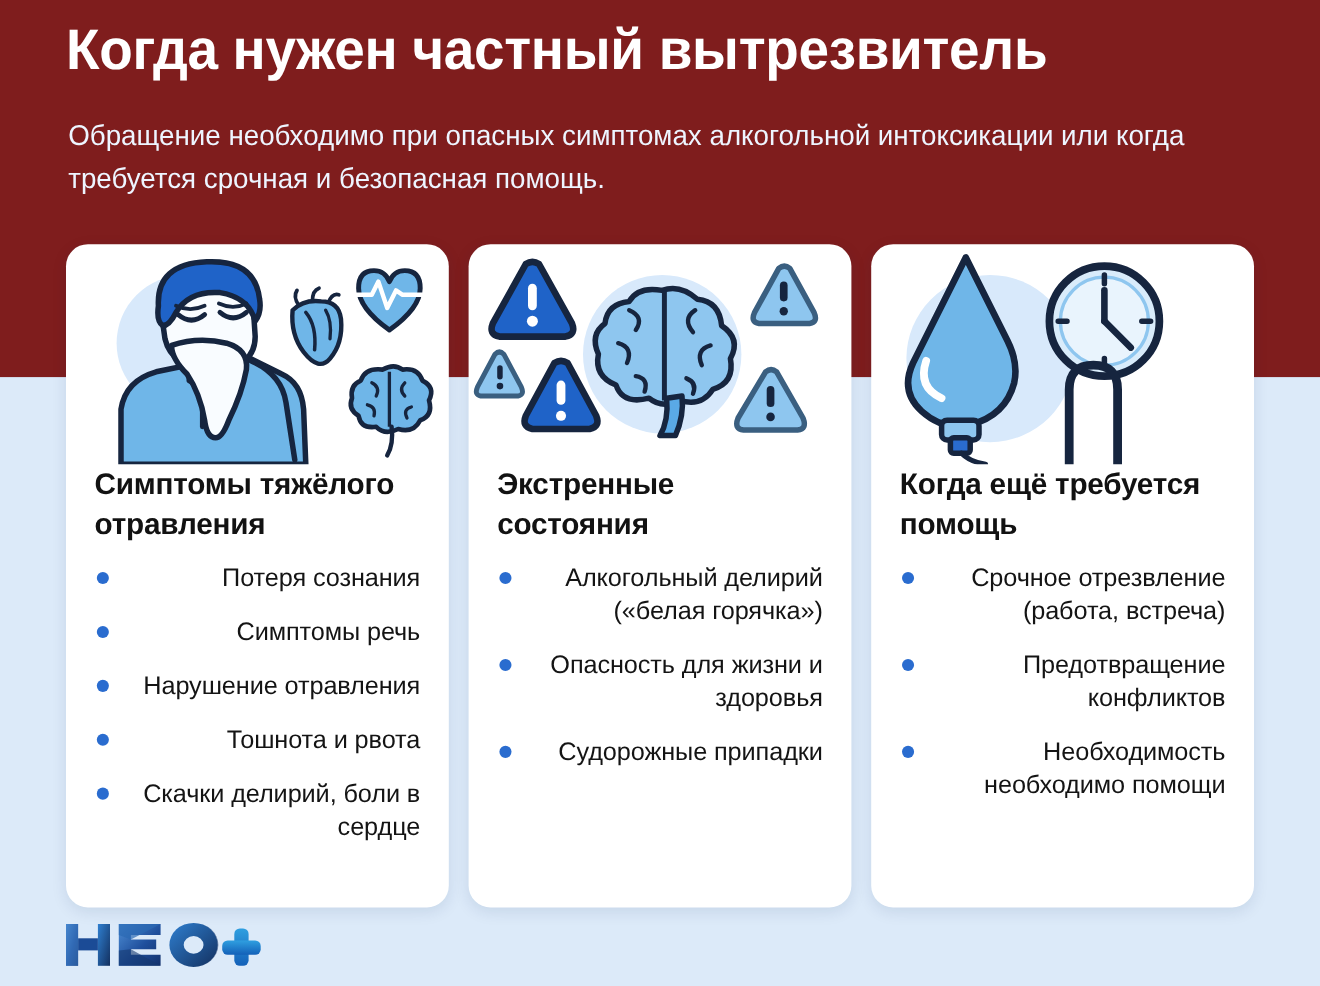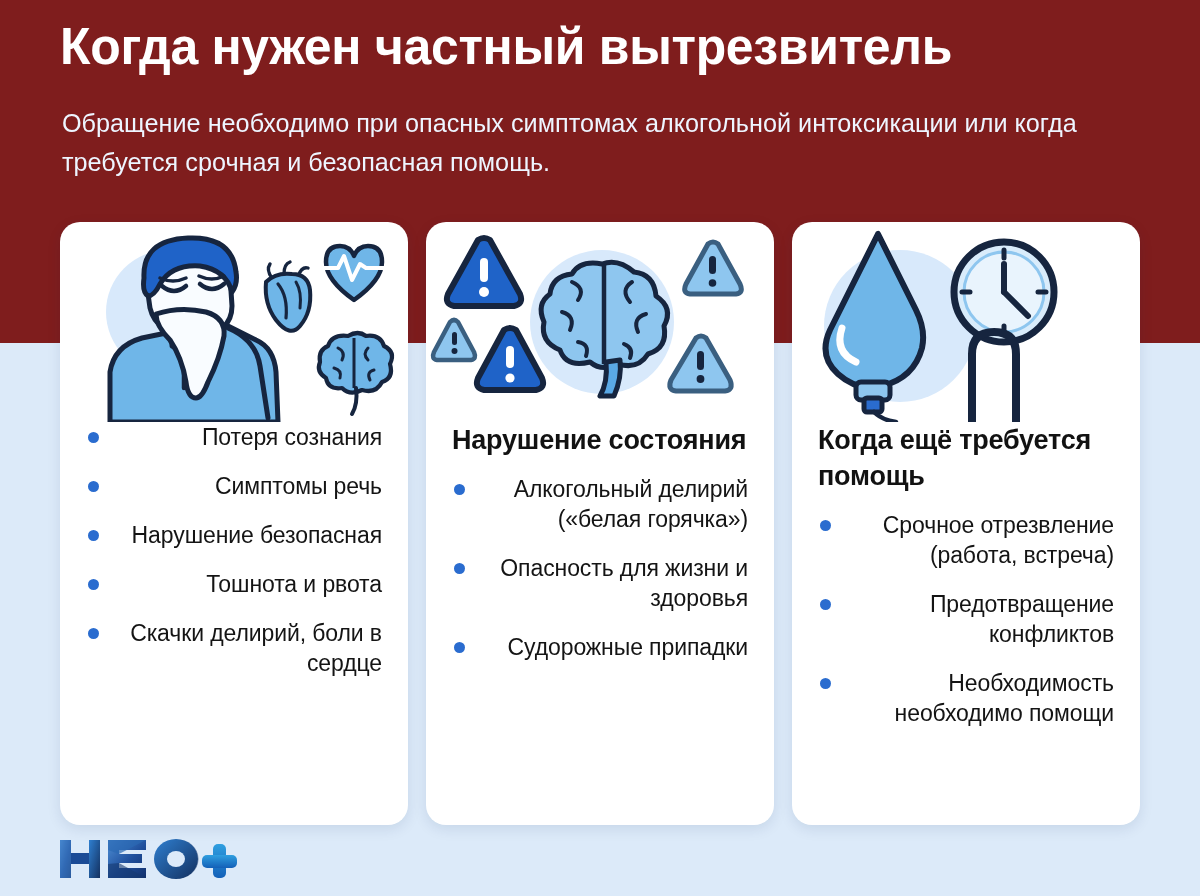--- a/index.html
+++ b/index.html
@@ -159,24 +159,25 @@
             <path d="M36 8 L36 58" stroke="#16253f" stroke-width="3" fill="none"></path>
             <path d="M20 18 Q28 22 24 30" stroke="#16253f" stroke-width="3" fill="none" stroke-linecap="round"></path>
             <path d="M16 38 Q24 40 22 48" stroke="#16253f" stroke-width="3" fill="none" stroke-linecap="round"></path>
             <path d="M50 18 Q44 24 50 30" stroke="#16253f" stroke-width="3" fill="none" stroke-linecap="round"></path>
             <path d="M56 40 Q48 42 52 50" stroke="#16253f" stroke-width="3" fill="none" stroke-linecap="round"></path>
             <path d="M38 58 Q40 74 34 84" stroke="#16253f" stroke-width="4" fill="none" stroke-linecap="round"></path>
           </g>
         </svg>
       </div>
       <div class="card-body">
+        <div class="card-heading">Симптомы тяжёлого отравления</div>
         <ul class="bullets">
           <li>Потеря сознания</li>
           <li>Симптомы речь</li>
-          <li>Нарушение безопасная</li>
+          <li>Нарушение отравления</li>
           <li>Тошнота и рвота</li>
           <li>Скачки делирий, боли в сердце</li>
         </ul>
       </div>
     </div>
 
     <div class="card">
       <div class="card-art">
         <svg viewBox="0 0 352 200" width="352" height="200" aria-hidden="true">
           <circle cx="176" cy="100" r="72" fill="#d8e9fb"></circle>
@@ -220,21 +221,21 @@
           </g>
 
           <g transform="translate(244,112)">
             <path d="M26 4 Q31 0 36 4 L60 46 Q64 56 55 57 L6 57 Q-3 56 1 46 Z" fill="#8ec6ef" stroke="#3a5f80" stroke-width="5" stroke-linejoin="round"></path>
             <rect x="27" y="17" width="7" height="19" rx="3.5" fill="#16253f"></rect>
             <circle cx="30.5" cy="45" r="3.9" fill="#16253f"></circle>
           </g>
         </svg>
       </div>
       <div class="card-body">
-        <div class="card-heading">Нарушение состояния</div>
+        <div class="card-heading">Экстренные состояния</div>
         <ul class="bullets">
           <li>Алкогольный делирий («белая горячка»)</li>
           <li>Опасность для жизни и здоровья</li>
           <li>Судорожные припадки</li>
         </ul>
       </div>
     </div>
 
     <div class="card">
       <div class="card-art">

